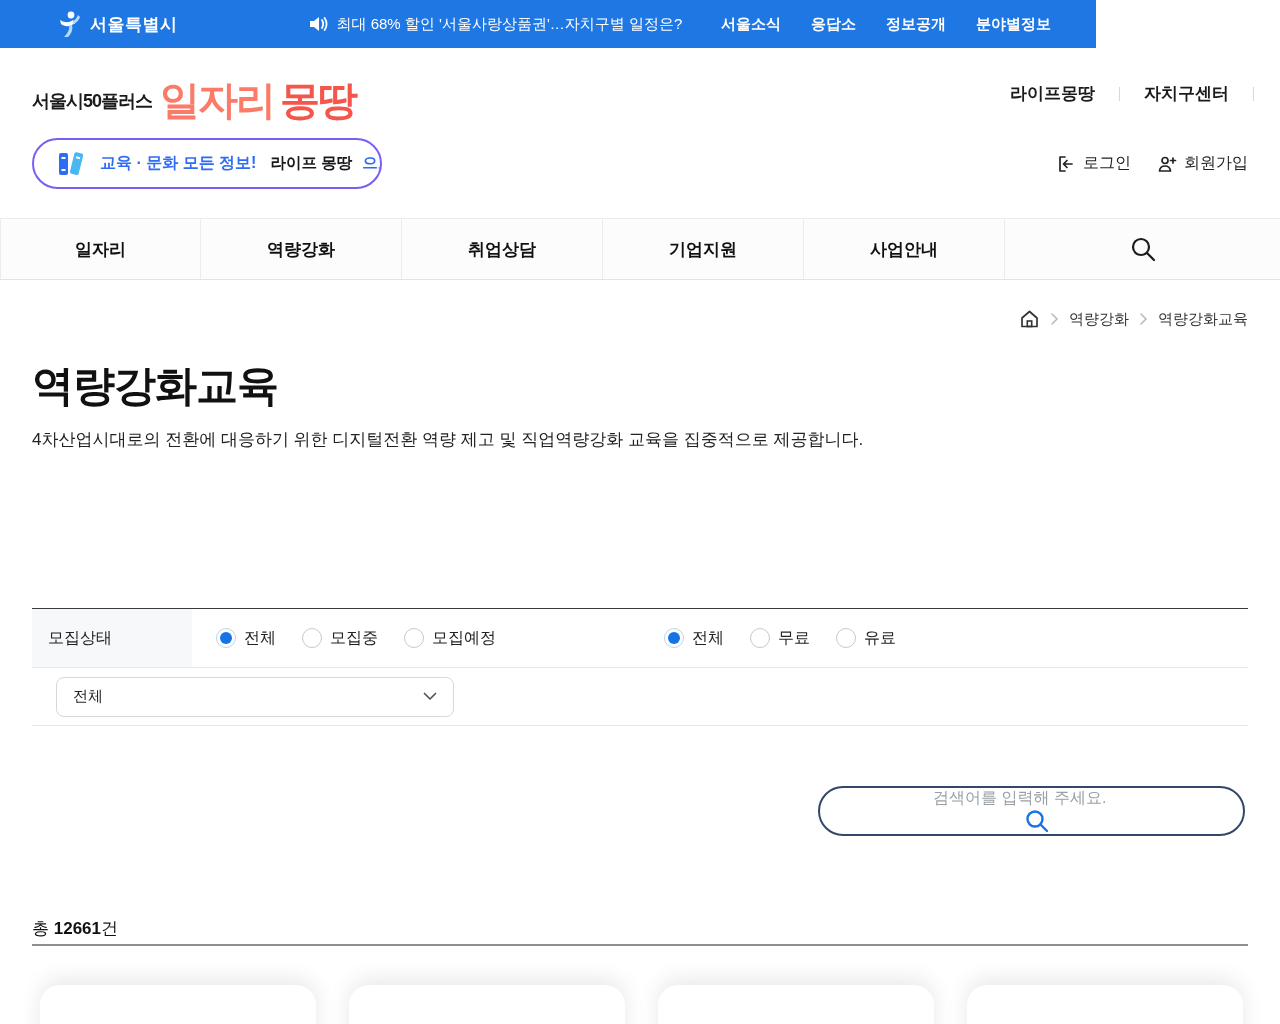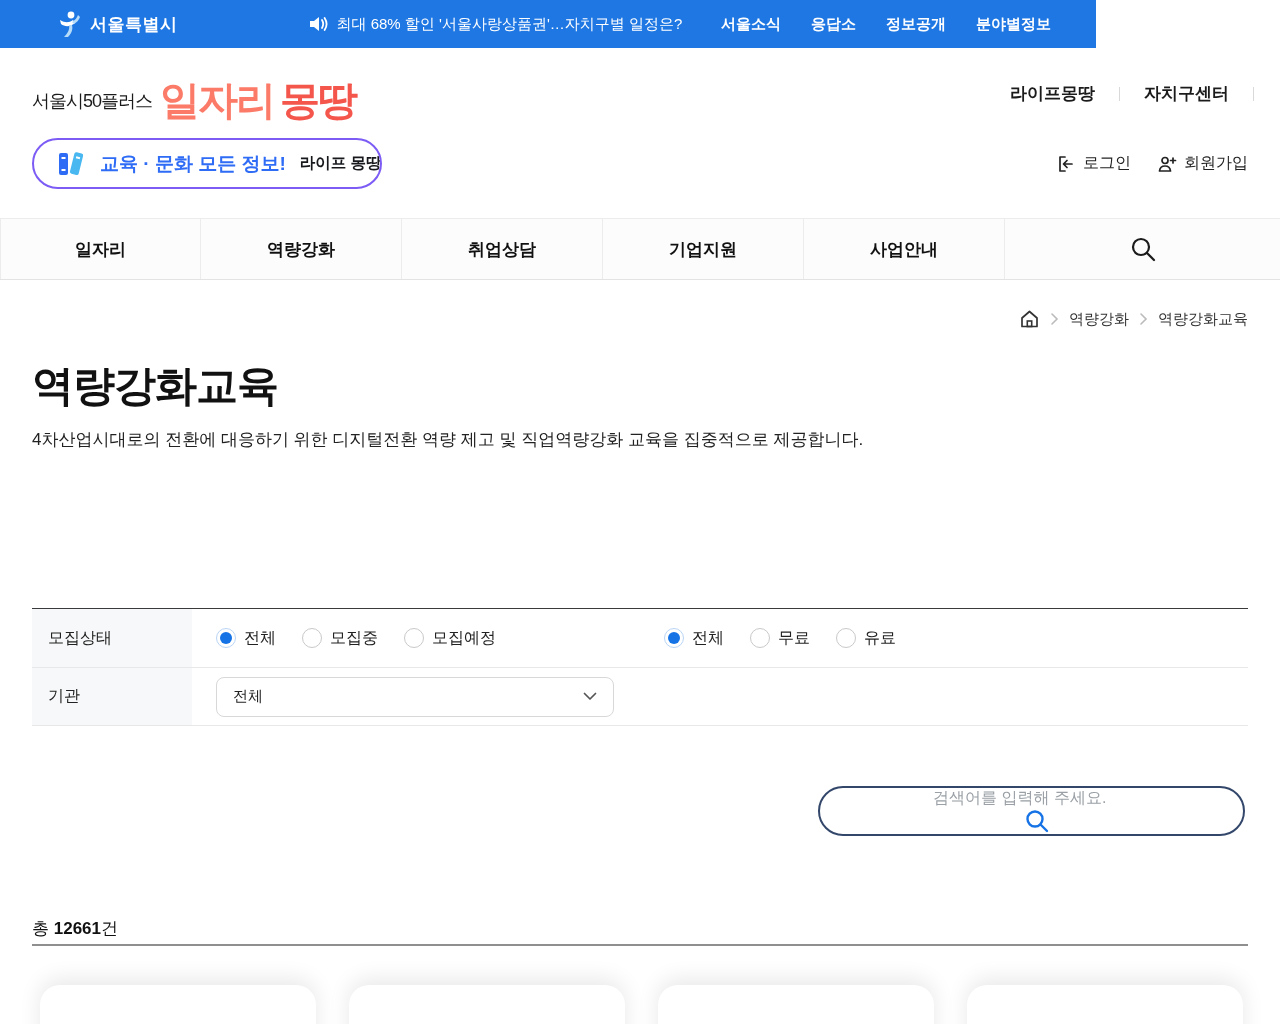--- a/index.html
+++ b/index.html
@@ -12,33 +12,33 @@
   .topbar-brand { display:flex; align-items:center; gap:8px; margin-left:56px; }
   .topbar-brand .brand-text { color:#fff; font-size:17px; font-weight:700; letter-spacing:.5px; }
   .announce { display:flex; align-items:center; gap:9px; margin-left:130px; }
   .announce-text { color:#fff; font-size:15px; }
   .topbar-links { margin-left:auto; margin-right:45px; display:flex; gap:30px; }
   .topbar-links a { color:#fff; font-size:15px; font-weight:700; text-decoration:none; cursor:pointer; }
 
   
   .header { position:absolute; left:0; top:48px; width:1280px; height:170px; background:#fff; }
   .logo-wrap { position:absolute; left:32px; top:32px; display:flex; align-items:flex-end; gap:8px; cursor:pointer; }
-  .logo-prefix { font-size:18px; font-weight:400; color:#1b1b1b; padding-bottom:7px; letter-spacing:-1px; }
+  .logo-prefix { font-size:18px; font-weight:700; color:#1b1b1b; padding-bottom:7px; letter-spacing:-1px; }
   .logo-main { font-size:40px; font-weight:800; letter-spacing:-2px; line-height:1; }
   .logo-main .w1 { color:#fb7b68; }
   .logo-main .w2 { color:#f4564c; margin-left:6px; }
   .hdr-links { position:absolute; right:26px; top:34px; display:flex; align-items:center; gap:24px; }
   .hdr-links .lnk { font-size:17px; font-weight:700; color:#1b1b1b; cursor:pointer; }
   .hdr-links .sep { width:1px; height:14px; background:#d9d9d9; }
   .auth { position:absolute; right:32px; top:105px; display:flex; align-items:center; gap:26px;text-align:center; }
   .auth .auth-item { display:flex; align-items:center; gap:7px; font-size:16px; color:#222; cursor:pointer; }
   .banner { position:absolute; left:32px; top:90px; width:350px; height:51px;
     border:2px solid #7c5cf5; border-radius:26px; background:#fff;
     display:flex; align-items:center; gap:10px; padding:0 0 0 22px; overflow:hidden; cursor:pointer; }
-  .banner .b-lead { color:#2f6cf6; font-size:19px; font-weight:700; white-space:nowrap; }
+  .banner .b-lead { color:#2f6cf6; font-size:16px; font-weight:700; white-space:nowrap; }
   .banner .b-bold { color:#17181c; font-size:15.5px; font-weight:800; white-space:nowrap; margin-left:4px;}
   .banner .b-tail { color:#2f6cf6; font-size:15.5px; font-weight:700; white-space:nowrap; }
 
   
   .nav { position:absolute; left:0; top:218px; width:1280px; height:62px; display:flex;
     background:#fbfbfb; border-top:1px solid #ececec; border-bottom:1px solid #e3e3e3; }
   .nav-item { width:201px; height:100%; border-right:1px solid #ececec;
     display:flex; align-items:center; justify-content:center;
     font-size:17px; font-weight:700; color:#111; cursor:pointer; background:#fcfcfc; }
   .nav-item:first-child { border-left:1px solid #ececec; }
@@ -247,21 +247,20 @@
           <span>무료</span>
         </span>
         <span class="radio">
           <span class="rdot"></span>
           <span>유료</span>
         </span>
       </div>
     </div>
   </div>
   <div class="f-row">
-    <div class="f-label">기관</div>
     <div class="f-field rest">
       <div class="select-box">
         <span>전체</span>
         <span>
           <svg width="14" height="9" viewBox="0 0 14 9">
               <path d="M1.5 1.5 L7 7 L12.5 1.5" stroke="#555" stroke-width="1.7" fill="none" stroke-linecap="round" stroke-linejoin="round"></path>
             </svg>
         </span>
       </div>
     </div>

